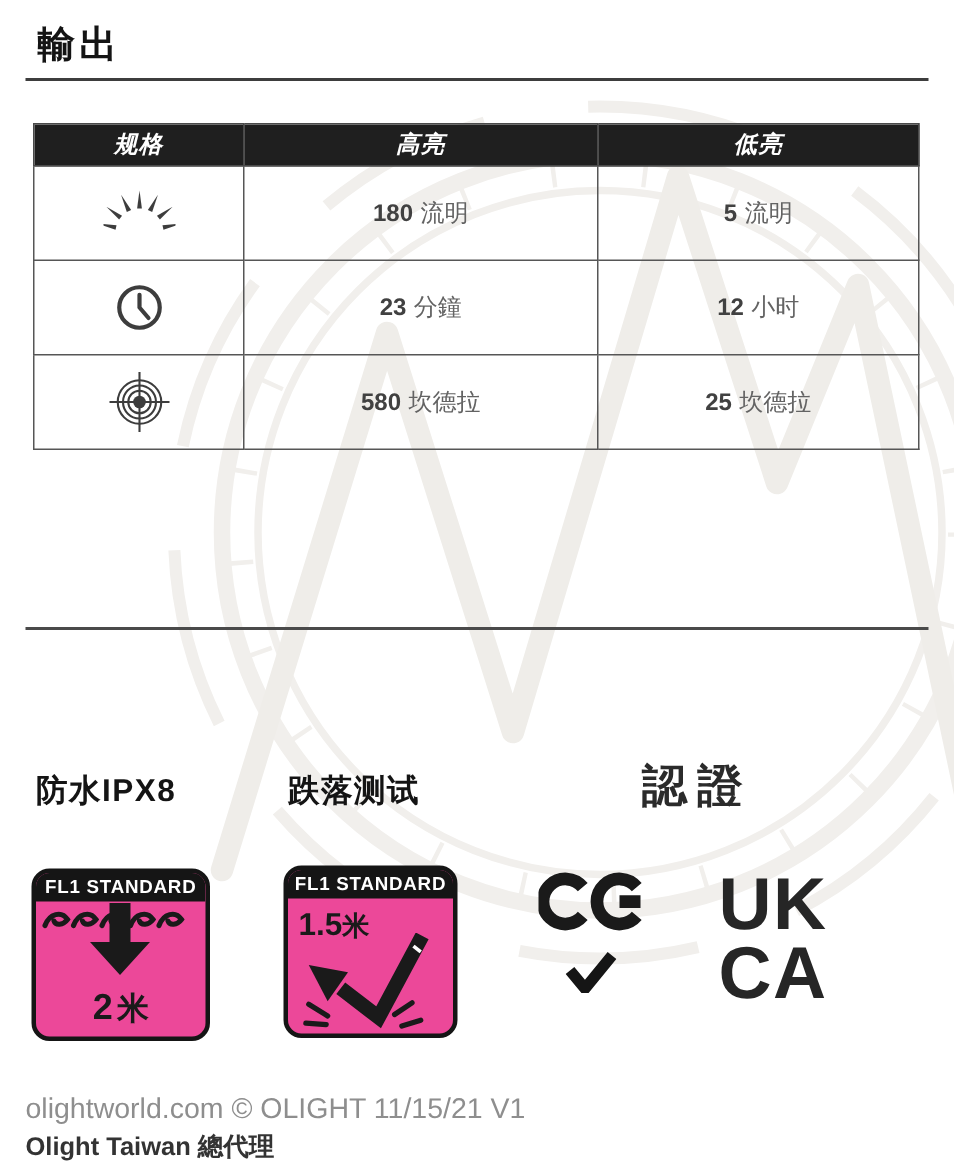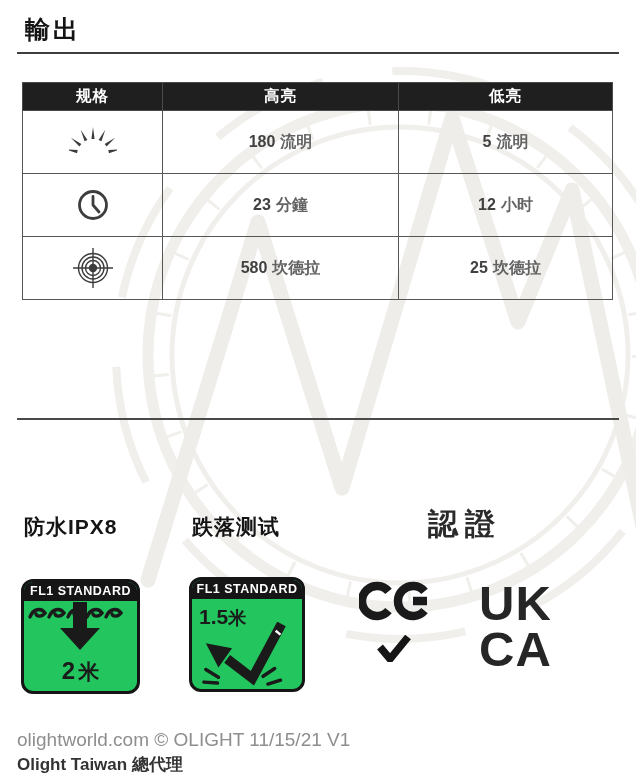--- a/index.html
+++ b/index.html
@@ -8,30 +8,30 @@
   .watermark{position:absolute;left:0;top:0;z-index:0;pointer-events:none;}
   .content{position:absolute;left:0;top:0;width:636px;height:608px;z-index:1;}
 
   .page-title{position:absolute;left:25px;top:13px;font-size:25px;font-weight:bold;color:#141414;letter-spacing:3px;}
   .rule{position:absolute;left:17px;width:602px;height:2px;background:#3d3d3d;}
   .rule.title-rule{top:52px;}
   .rule.mid-rule{top:418px;height:1.6px;background:#4a4a4a;}
 
   .spec-table-wrap{position:absolute;left:22px;top:82px;width:590px;}
   table.spec{border-collapse:collapse;width:100%;table-layout:fixed;background:transparent;}
-  table.spec th{background:#1f1f1f;color:#ffffff;font-size:15.5px;font-weight:bold;height:25px;border:1.5px solid #4a4a4a;letter-spacing:1px;}
+  table.spec th{background:#1f1f1f;color:#ffffff;font-size:15.5px;font-weight:bold;height:25px;border:1.5px solid #4a4a4a;letter-spacing:1px;font-style:italic;}
   table.spec td{height:60px;text-align:center;vertical-align:middle;border:1.5px solid #565656;font-size:16px;background:transparent;}
   .cell-value{font-weight:bold;color:#414141;}
-  .cell-unit{color:#636363;margin-left:5px;font-weight:bold;}
+  .cell-unit{color:#636363;margin-left:5px;font-weight:normal;}
   .icon-cell svg{display:block;margin:0 auto;}
 
   .feature-heading{position:absolute;font-size:21px;font-weight:bold;color:#141414;letter-spacing:1px;}
   .cert-heading{position:absolute;left:428px;top:504px;font-size:30px;font-weight:600;color:#2b2b2b;letter-spacing:7px;}
 
-  .fl1-badge{position:absolute;box-sizing:border-box;border:3.5px solid #151515;border-radius:12px;background:#22c55e;overflow:hidden;}
+  .fl1-badge{position:absolute;box-sizing:border-box;border:3.5px solid #151515;border-radius:12px;background:#ec4899;overflow:hidden;}
   .fl1-band{background:#151515;color:#fff;text-align:center;font-size:12.5px;font-weight:bold;letter-spacing:.5px;padding:2px 0 3px;}
   .badge-value{ text-align:center;font-size:24px;font-weight:600;color:#1a1a1a;margin-top:0px;}
   .badge-value .u{font-size:21px;font-weight:600;margin-left:3px;}
   .drop-value{position:absolute;left:7px;top:25px;font-size:21px;font-weight:bold;color:#1a1a1a;}
   .drop-value .u{font-size:18px;}
 
   .ce-mark{position:absolute;left:359px;top:573px;}
   .rohs-check{position:absolute;left:377px;top:634px;}
   .rohs-text{position:absolute;left:343px;top:656px;font-size:28px;font-weight:bold;color:#151515;letter-spacing:2px;}
   .ukca-mark{position:absolute;left:479px;top:581px;font-size:49px;font-weight:800;color:#262626;line-height:0.93;letter-spacing:1px;text-align:right;}

